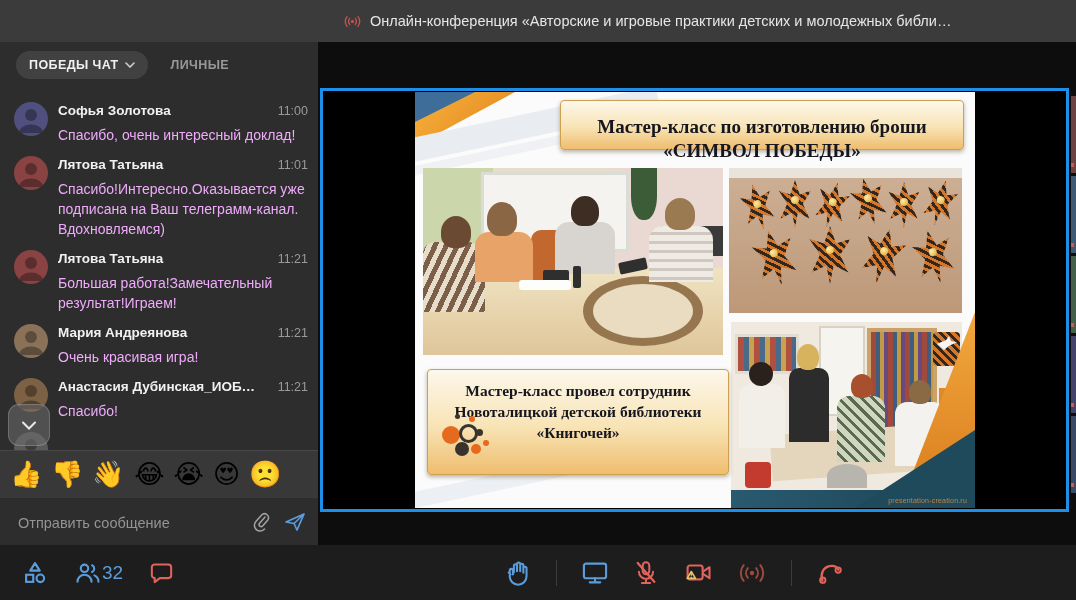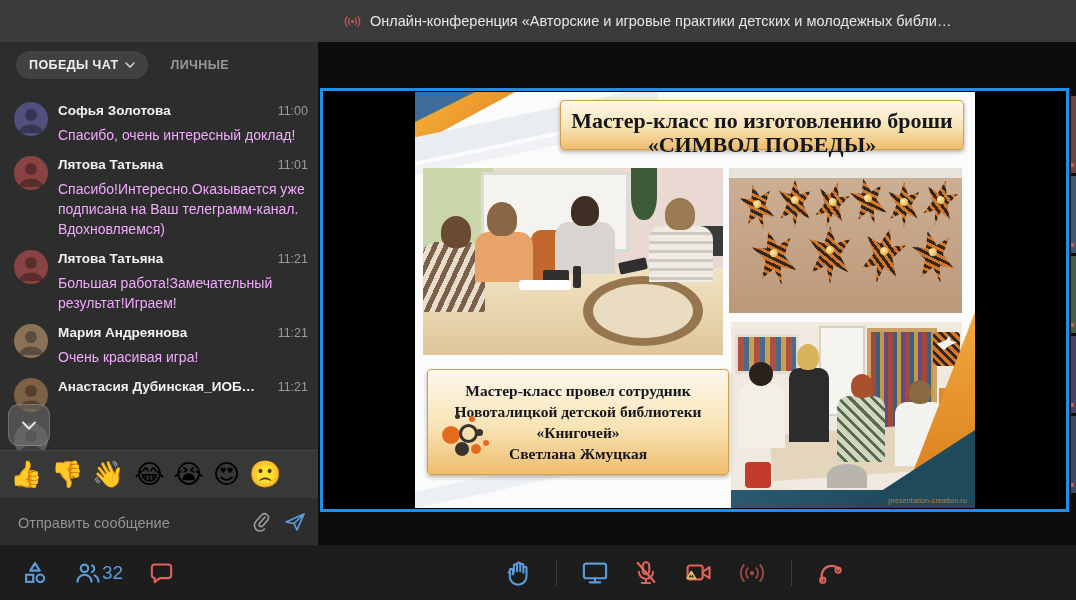--- a/index.html
+++ b/index.html
@@ -63,21 +63,21 @@
   .deco-orange{position:absolute;right:0;bottom:0;width:76px;height:196px;
        background:linear-gradient(#f2a83e,#d87b1c);clip-path:polygon(100% 0,100% 100%,0 100%);}
   .deco-band{position:absolute;left:316px;right:0;top:398px;bottom:0;background:linear-gradient(90deg,#2a5a70,#1c4254);}
   .deco-teal{position:absolute;right:0;bottom:0;width:120px;height:78px;
        background:#1e4a5c;clip-path:polygon(100% 0,100% 100%,0 100%);}
   .watermark{position:absolute;right:8px;bottom:4px;font-size:7px;color:#d98a3f;letter-spacing:.2px;opacity:.9;z-index:7;}
   .slide-box{position:absolute;box-sizing:border-box;border:1px solid #cfa050;border-radius:4px;
        background:linear-gradient(#fdf8ec 0%,#f8e3b4 55%,#efbd6e 100%);
        box-shadow:0 2px 4px rgba(60,40,0,.35);
        font-family:"Liberation Serif","DejaVu Serif",serif;font-weight:bold;color:#16161f;text-align:center;}
-  .title-box{left:145px;top:8px;width:404px;height:50px;font-size:22px;line-height:24px;padding-top:8px;}
+  .title-box{left:145px;top:8px;width:404px;height:50px;font-size:19px;line-height:24px;padding-top:14px;}
   .credit-box{left:12px;top:277px;width:302px;height:106px;font-size:15.5px;line-height:21px;padding:10px 6px 0 6px;}
   .logo{position:absolute;left:14px;top:46px;width:46px;height:46px;}
   .dot{position:absolute;border-radius:50%;}
   
   .photo{position:absolute;overflow:hidden;background:#ddd;}
   .ph-left{left:8px;top:76px;width:300px;height:187px;background:#e8ddcc;}
   .ph-brooch{left:314px;top:76px;width:233px;height:145px;background:linear-gradient(#cdb096,#bd9878);}
   .ph-lib{left:316px;top:230px;width:231px;height:168px;background:#efe9df;}
   .abs{position:absolute;}
   
@@ -227,20 +227,21 @@
       <svg width="34" height="34" viewBox="0 0 34 34">
         <circle cx="17" cy="13" r="6" fill="rgba(0,0,0,.33)"></circle>
         <path d="M5 31 a12 8.5 0 0 1 24 0 z" fill="rgba(0,0,0,.33)"></path>
       </svg>
     </div>
     <div class="msg-body">
       <div class="msg-head">
         <span class="msg-author">Анастасия Дубинская_ИОБ…</span>
         <span class="msg-time">11:21</span>
       </div>
+      <div class="msg-text">Спасибо!</div>
     </div>
   </div>
 
   <div class="msg">
     <div class="avatar" style="background: rgb(90, 90, 90);">
       <svg width="34" height="34" viewBox="0 0 34 34">
         <circle cx="17" cy="13" r="6" fill="rgba(0,0,0,.33)"></circle>
         <path d="M5 31 a12 8.5 0 0 1 24 0 z" fill="rgba(0,0,0,.33)"></path>
       </svg>
     </div>
@@ -357,21 +358,20 @@
 
       <div class="deco-orange"></div>
       <div class="deco-band"></div>
       <div class="deco-teal"></div>
       <div class="watermark">presentation-creation.ru</div>
 
       <div class="slide-box credit-box">
         <div>Мастер-класс провел сотрудник</div>
         <div>Новоталицкой детской библиотеки</div>
         <div>«Книгочей»</div>
-        <div>Светлана Жмуцкая</div>
         <div class="logo">
           <span class="dot" style="left:0;top:10px;width:18px;height:18px;background:#e56a1e;"></span>
           <span class="dot" style="left:13px;top:26px;width:14px;height:14px;background:#38332c;"></span>
           <span class="dot" style="left:29px;top:28px;width:10px;height:10px;background:#e56a1e;"></span>
           <span class="dot" style="left:17px;top:8px;width:13px;height:13px;background:transparent;border:3px solid #38332c;"></span>
           <span class="dot" style="left:34px;top:13px;width:7px;height:7px;background:#38332c;"></span>
           <span class="dot" style="left:27px;top:0;width:6px;height:6px;background:#e56a1e;"></span>
           <span class="dot" style="left:13px;top:-2px;width:5px;height:5px;background:#38332c;"></span>
           <span class="dot" style="left:41px;top:24px;width:6px;height:6px;background:#e56a1e;"></span>
         </div>

